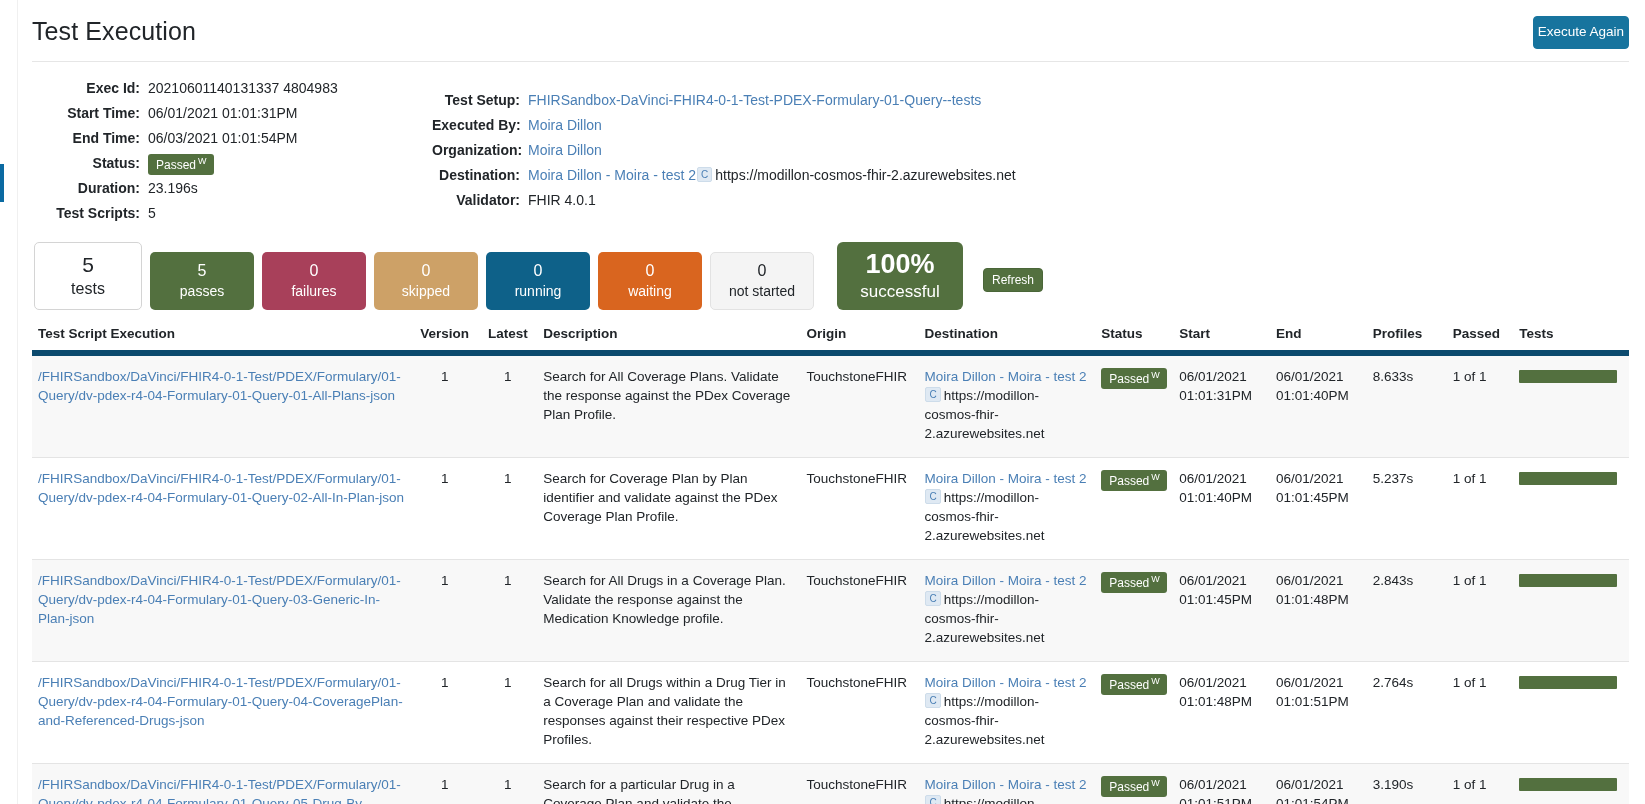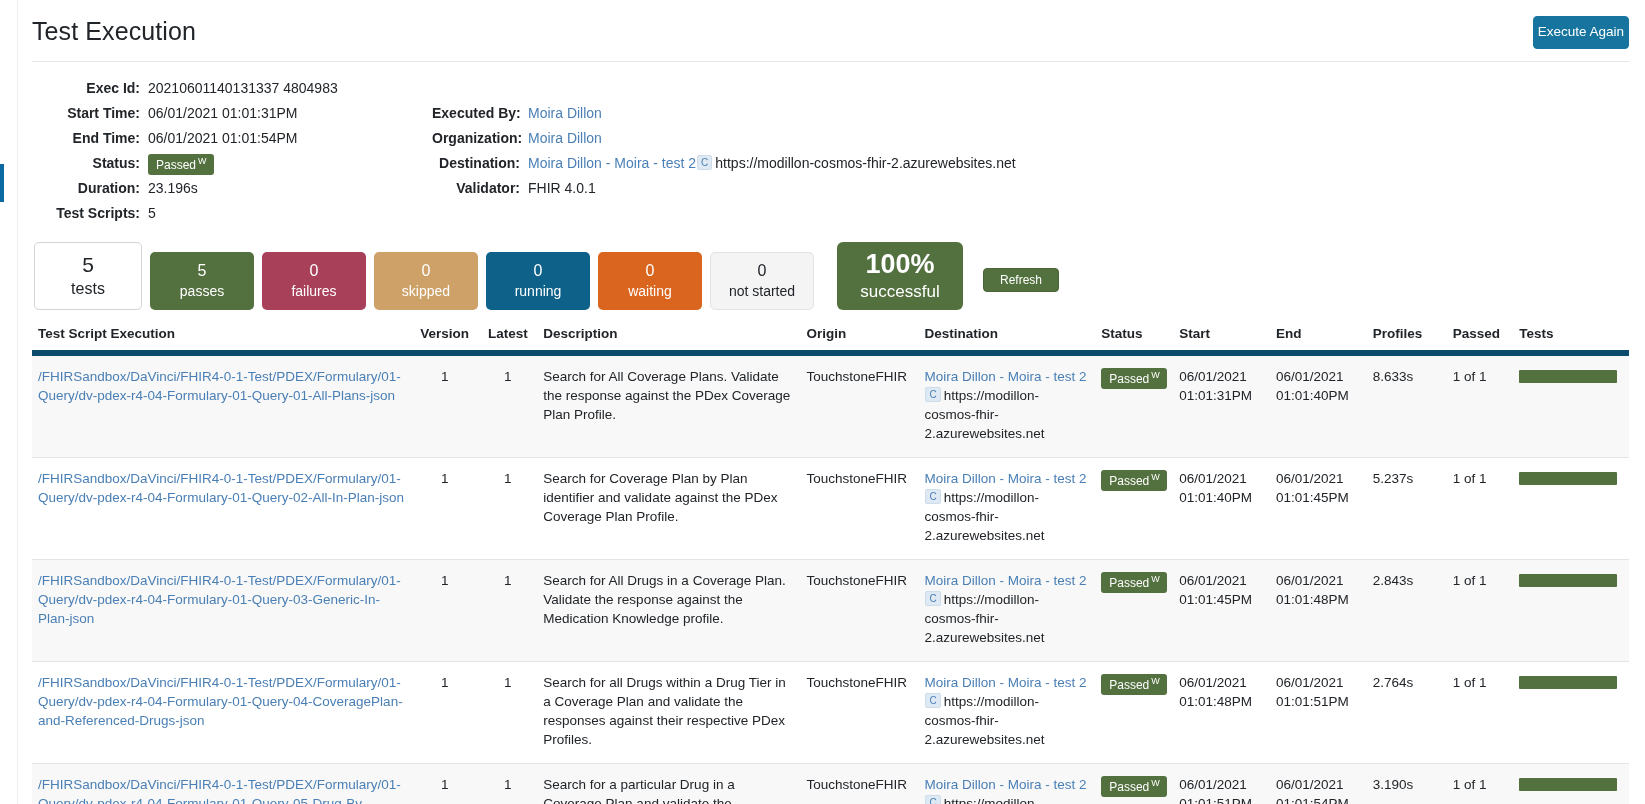--- a/index.html
+++ b/index.html
@@ -120,21 +120,21 @@
     background: #f4f4f4; color: #212529; border: 1px solid #e2e2e2;
   }
   .stat.success {
     width: 126px; height: 68px; background: #53703f; margin-left: 15px;
     border-radius: 6px;
   }
   .stat.success .num { font-size: 27px; font-weight: bold; line-height: 32px; }
   .stat.success .lbl { font-size: 17px; line-height: 23px; }
   .btn-refresh {
     background: #53703f; color: #fff; border: 1px solid #4a6638;
-    border-radius: 4px; font-size: 12px; padding: 4px 16px;
+    border-radius: 4px; font-size: 12px; padding: 4px 8px;
     margin-left: 12px; margin-bottom: 18px; cursor: pointer;
     font-family: "Liberation Sans", sans-serif;
   }
 
   
   .table-wrap { padding: 16px 16px 0 14px; }
   table.exec {
     width: 100%; border-collapse: collapse;
     font-size: 13.5px; table-layout: fixed;
   }
@@ -200,37 +200,41 @@
       <div class="det-row">
         <span class="det-label">Exec Id:</span>
         <span class="det-val">20210601140131337 4804983</span>
       </div>
       <div class="det-row">
         <span class="det-label">Start Time:</span>
         <span class="det-val">06/01/2021 01:01:31PM</span>
       </div>
       <div class="det-row">
         <span class="det-label">End Time:</span>
-        <span class="det-val">06/01/2021 01:01:54PM</span>
+        <span class="det-val">06/03/2021 01:01:54PM</span>
       </div>
       <div class="det-row">
         <span class="det-label">Status:</span>
         <span class="badge-status"><span>Passed</span><sup>W</sup></span>
       </div>
       <div class="det-row">
         <span class="det-label">Duration:</span>
         <span class="det-val">23.196s</span>
       </div>
       <div class="det-row">
         <span class="det-label">Test Scripts:</span>
         <span class="det-val">5</span>
       </div>
     </div>
 
     <div class="det-col right">
+      <div class="det-row">
+        <span class="det-label">Test Setup:</span>
+        <a class="link" href="#">FHIRSandbox-DaVinci-FHIR4-0-1-Test-PDEX-Formulary-01-Query--tests</a>
+      </div>
       <div class="det-row">
         <span class="det-label">Executed By:</span>
         <a class="link" href="#">Moira Dillon</a>
       </div>
       <div class="det-row">
         <span class="det-label">Organization:</span>
         <a class="link" href="#">Moira Dillon</a>
       </div>
       <div class="det-row">
         <span class="det-label">Destination:</span>

